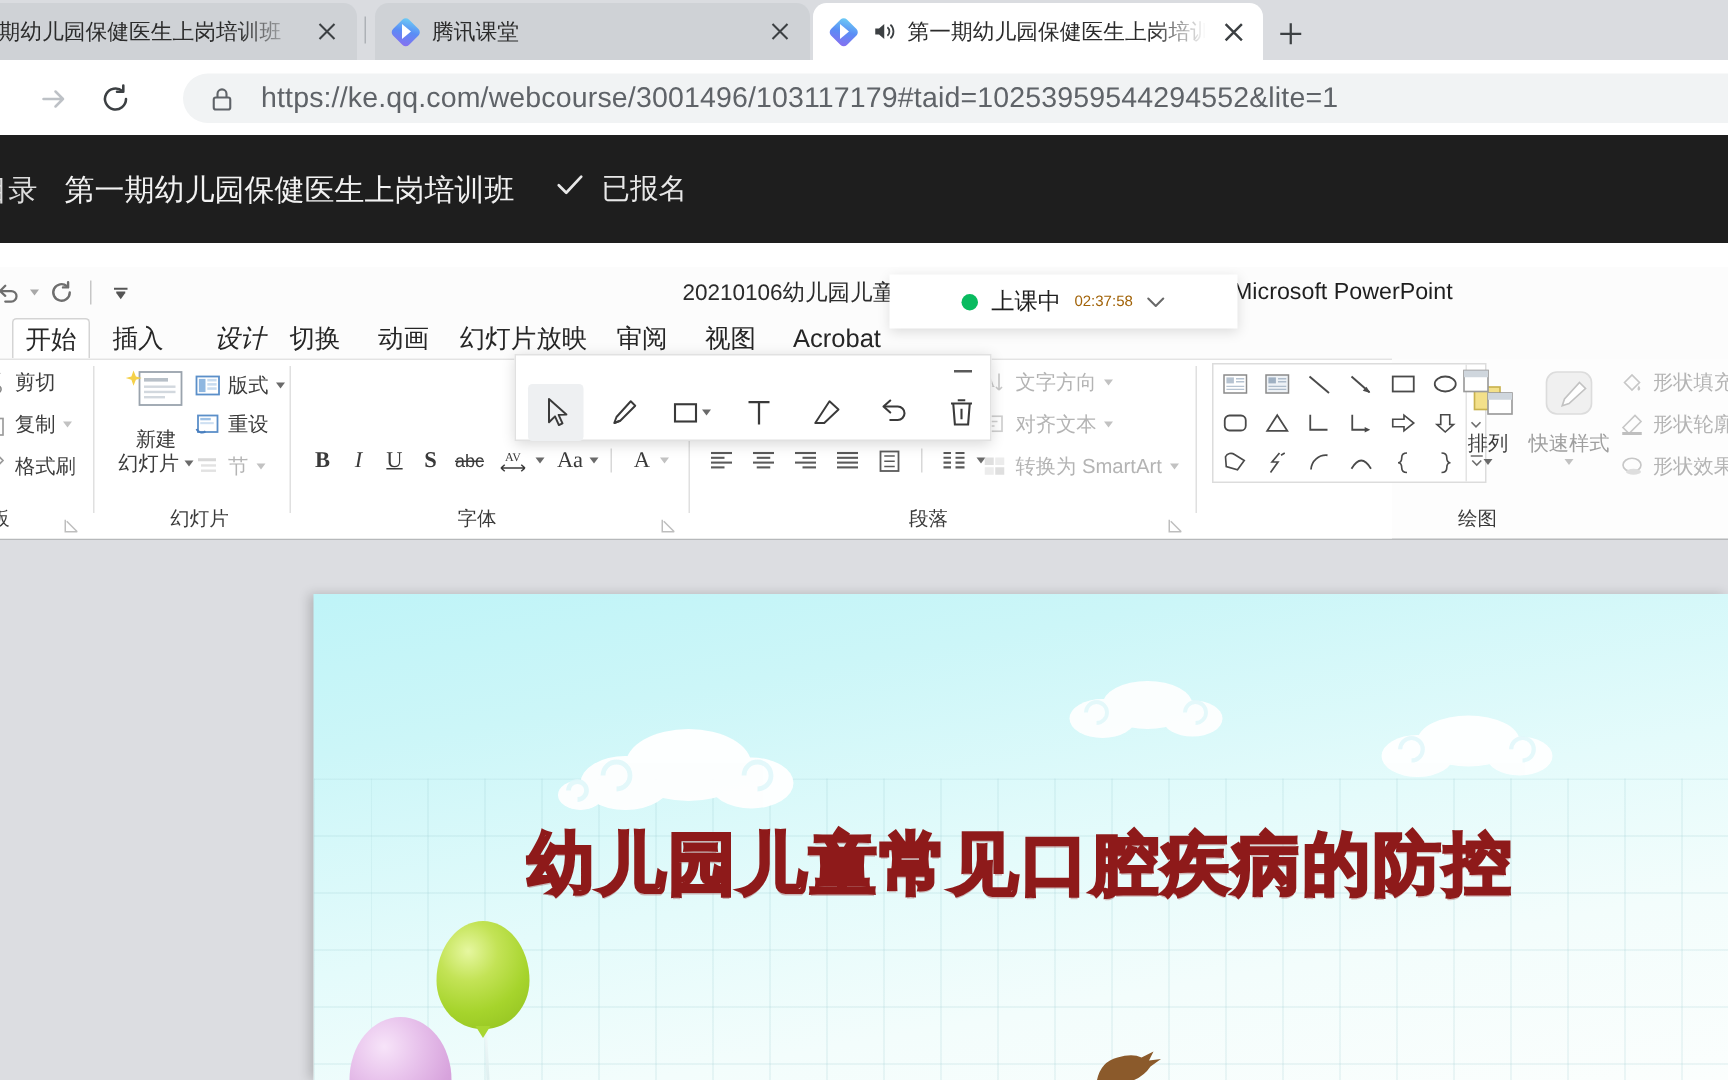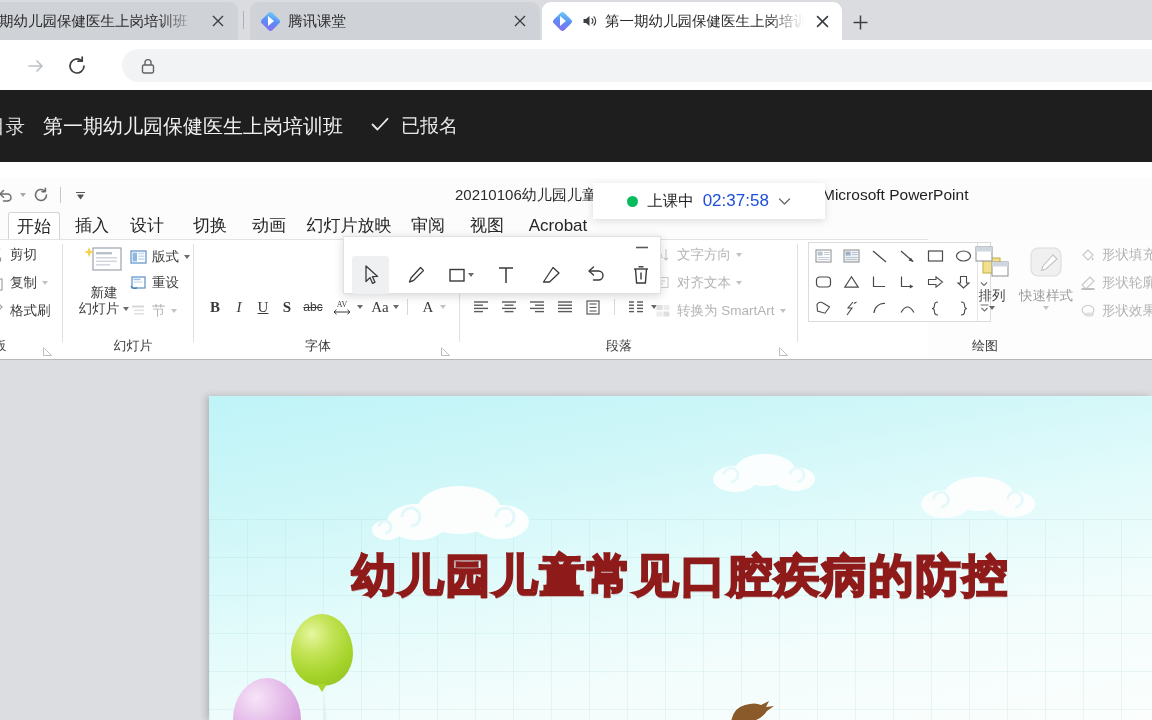--- a/index.html
+++ b/index.html
@@ -311,20 +311,21 @@
         <path d="M16.2 2 L16.2 6.2 L12 6.2" stroke="#3c4043" stroke-width="1.7" fill="none" stroke-linecap="round" stroke-linejoin="round"></path>
       </svg>
     </div>
     <div class="omnibox">
       <span class="omni-lock">
         <svg width="20" height="20" viewBox="0 0 20 20" aria-hidden="true">
           <rect x="4.5" y="9" width="11" height="8" rx="1.4" stroke="#5f6368" stroke-width="1.4" fill="none"></rect>
           <path d="M7 9 V6.6 A3 3 0 0 1 13 6.6 V9" stroke="#5f6368" stroke-width="1.4" fill="none"></path>
         </svg>
       </span>
+      <span class="omni-url">https://ke.qq.com/webcourse/3001496/103117179#taid=10253959544294552&amp;lite=1</span>
     </div>
   </div>
 
   <div class="page-darkbar">
     <span class="db-catalog">目录</span>
     <span class="db-title">第一期幼儿园保健医生上岗培训班</span>
     <span class="db-enrolled">
       <span>
         <svg width="18" height="15" viewBox="0 0 18 15" aria-hidden="true">
           <path d="M1.5 7.5 L6.5 12.5 L16.5 1.8" stroke="#e8e8e8" stroke-width="1.8" fill="none" stroke-linecap="round" stroke-linejoin="round"></path>
@@ -358,21 +359,21 @@
           </svg>
         </div>
       </div>
       <div class="ppt-doc-title">20210106幼儿园儿童常</div>
       <div class="ppt-appname">Microsoft PowerPoint</div>
     </div>
 
     <div class="ribbon-tabs">
       <div class="rtab active" style="left:8px;  width:52px;">开始</div>
       <div class="rtab" style="left:68px; width:48px;">插入</div>
-      <div class="rtab" style="left:123px;width:48px;">设计</div>
+      <div class="rtab" style="left:136px;width:48px;font-style:italic;">设计</div>
       <div class="rtab" style="left:186px;width:48px;">切换</div>
       <div class="rtab" style="left:245px;width:48px;">动画</div>
       <div class="rtab" style="left:303px;width:92px;">幻灯片放映</div>
       <div class="rtab" style="left:404px;width:48px;">审阅</div>
       <div class="rtab" style="left:463px;width:48px;">视图</div>
       <div class="rtab" style="left:523px;width:70px;">Acrobat</div>
     </div>
 
     <div class="ribbon-body">
 
@@ -797,21 +798,21 @@
         <span>形状效果</span>
 
       </div>
       <div class="grp-label" style="left:910px; width:150px;">绘图</div>
     </div>
   </div>
 
   <div style="position:absolute;left:593px;top:183px;width:232px;height:36px;background:#ffffff;box-shadow:0 2px 8px rgba(0,0,0,.13);display:flex;align-items:center;justify-content:center;gap:9px;">
     <span style="width:11px;height:11px;border-radius:50%;background:#09BB5F;display:inline-block;"></span>
     <span style="font-size:15.5px;color:#1f1f1f;">上课中</span>
-    <span style="font-size:17px;color:#1d4ed8;">02:37:58</span>
+    <span style="font-size:10px;color:#a16207;">02:37:58</span>
     <span style="display:flex;align-items:center;">
       <svg width="13" height="9" viewBox="0 0 13 9" aria-hidden="true">
           <path d="M1.5 2 L6.5 7 L11.5 2" stroke="#6a6a6a" stroke-width="1.4" fill="none" stroke-linecap="round" stroke-linejoin="round"></path>
         </svg>
     </span>
   </div>
 
   <div class="annot-toolbar">
     <div class="annot-min">
       <svg width="14" height="3" viewBox="0 0 14 3" aria-hidden="true">

